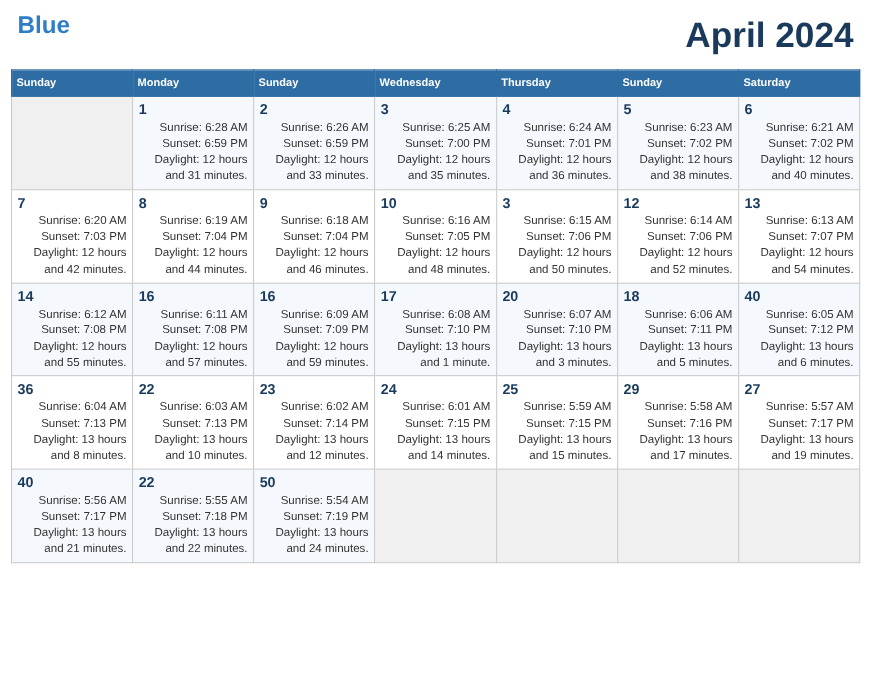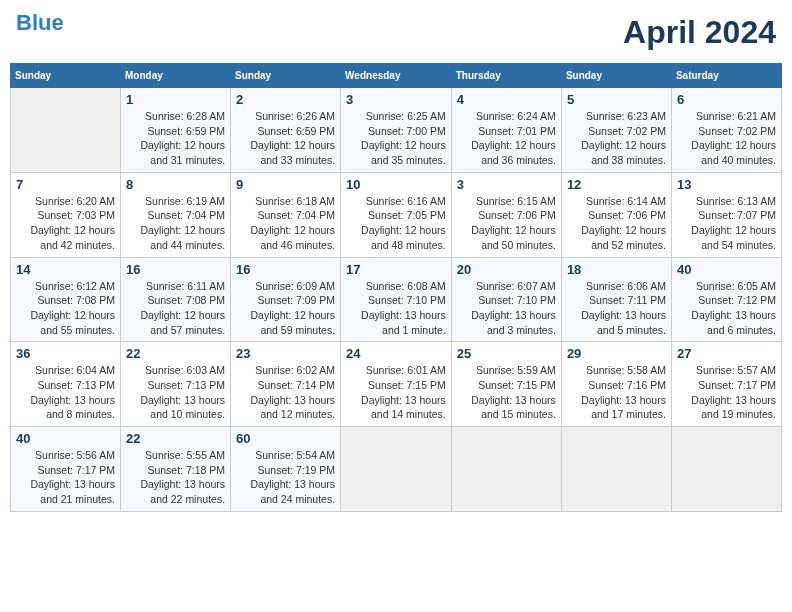--- a/index.html
+++ b/index.html
@@ -224,21 +224,21 @@
       <tr>
         <td>
           <span class="day-number">40</span>
           <div class="day-info">Sunrise: 5:56 AM<br>Sunset: 7:17 PM<br>Daylight: 13 hours<br>and 21 minutes.</div>
         </td>
         <td>
           <span class="day-number">22</span>
           <div class="day-info">Sunrise: 5:55 AM<br>Sunset: 7:18 PM<br>Daylight: 13 hours<br>and 22 minutes.</div>
         </td>
         <td>
-          <span class="day-number">60</span>
+          <span class="day-number">50</span>
           <div class="day-info">Sunrise: 5:54 AM<br>Sunset: 7:19 PM<br>Daylight: 13 hours<br>and 24 minutes.</div>
         </td>
         <td class="empty-cell"></td>
         <td class="empty-cell"></td>
         <td class="empty-cell"></td>
         <td class="empty-cell"></td>
       </tr>
     </tbody>
 </table>
 

